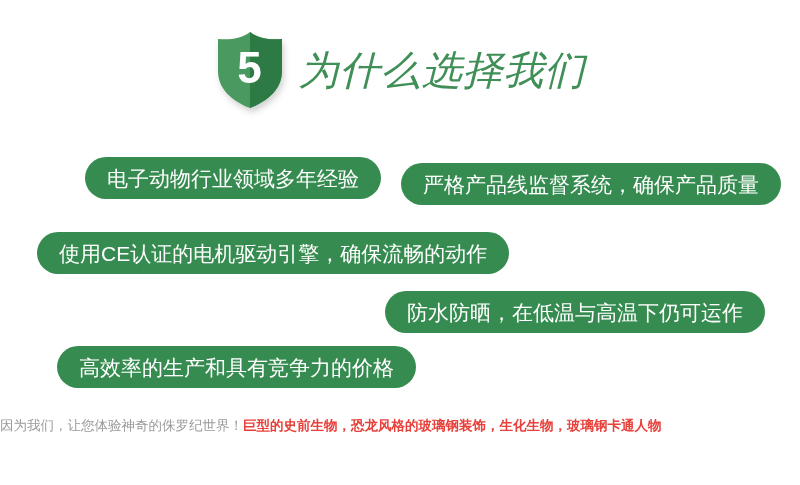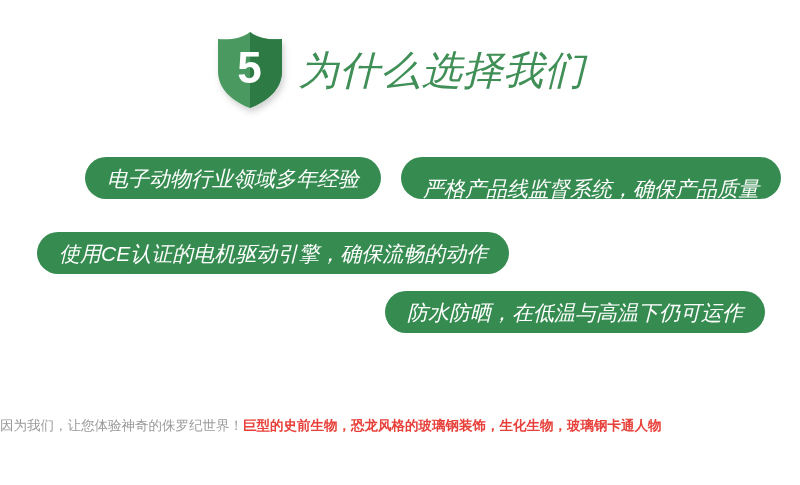--- a/index.html
+++ b/index.html
@@ -68,42 +68,41 @@
   }
 
   
   #features {
     position: absolute;
     left: 0;
     top: 0;
     width: 672px;
     height: 485px;
     pointer-events: none;
-    font-style: italic;
   }
   .pill {
     position: absolute;
     background: #368c50;
     color: #ffffff;
     border-radius: 999px;
     font-size: 21px;
     line-height: 1;
     white-space: nowrap;
     display: flex;
     align-items: center;
     justify-content: center;
     padding: 0 22px;
     height: 42px;
     box-sizing: border-box;
     pointer-events: auto;
   }
   .pill-text { display: block; }
 
   #pill-0 { left: 85px;  top: 157px; }
-  #pill-1 { left: 401px; top: 157px; align-items: flex-end; }
+  #pill-1 { left: 401px; top: 163px; }
   #pill-2 { left: 37px;  top: 232px; }
   #pill-3 { left: 385px; top: 291px; }
   #pill-4 { left: 57px;  top: 346px; }
 
   
   #footer-note {
     position: absolute;
     left: 0;
     top: 414px;
     width: 660px;
@@ -152,19 +151,22 @@
   </div>
 
   <div class="pill" id="pill-3">
     <span class="pill-text">防水防晒，在低温与高温下仍可运作</span>
   </div>
 
   <div class="pill" id="pill-2">
     <span class="pill-text">使用CE认证的电机驱动引擎，确保流畅的动作</span>
   </div>
 
+  <div class="pill" id="pill-4">
+    <span class="pill-text">高效率的生产和具有竞争力的价格</span>
+  </div>
 </div>
 
 <div id="footer-note">
   <span class="footer-line">
     <span>因为我们，让您体验神奇的侏罗纪世界！</span><span class="hl-red">巨型的史前生物，恐龙风格的玻璃钢装饰，生化生物，玻璃钢卡通人物</span>
   </span>
 </div>
 
 </body></html>

